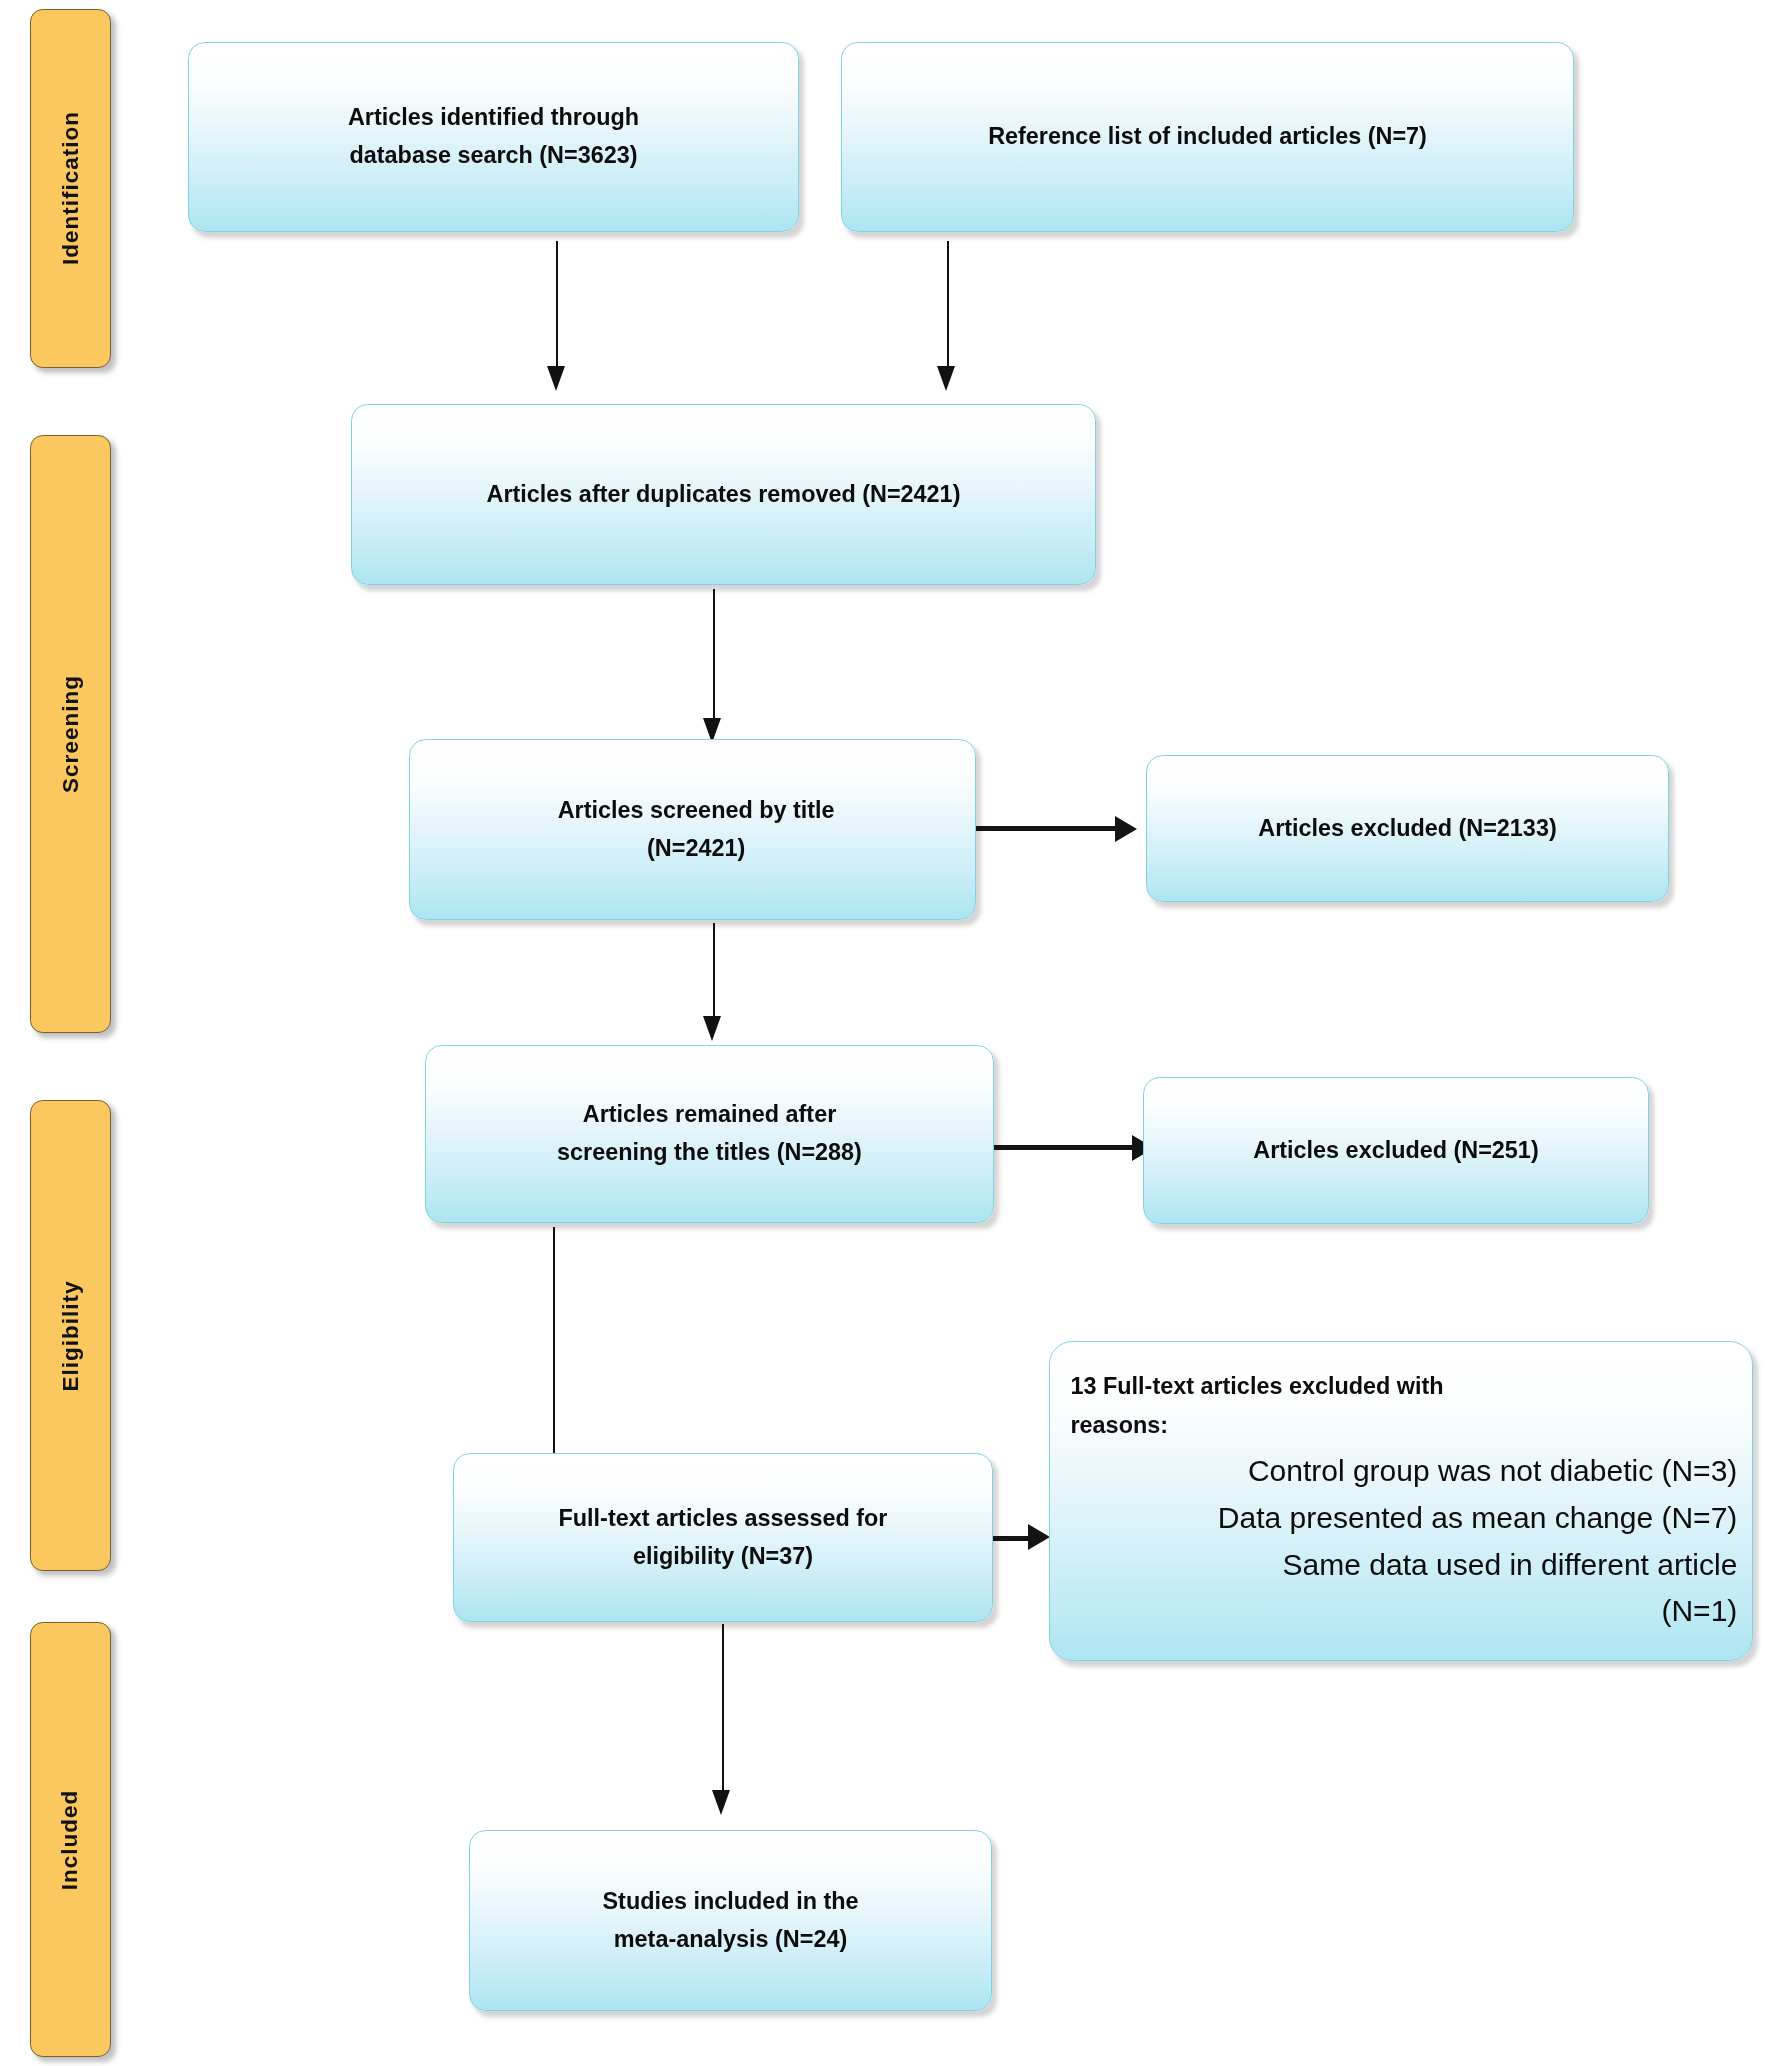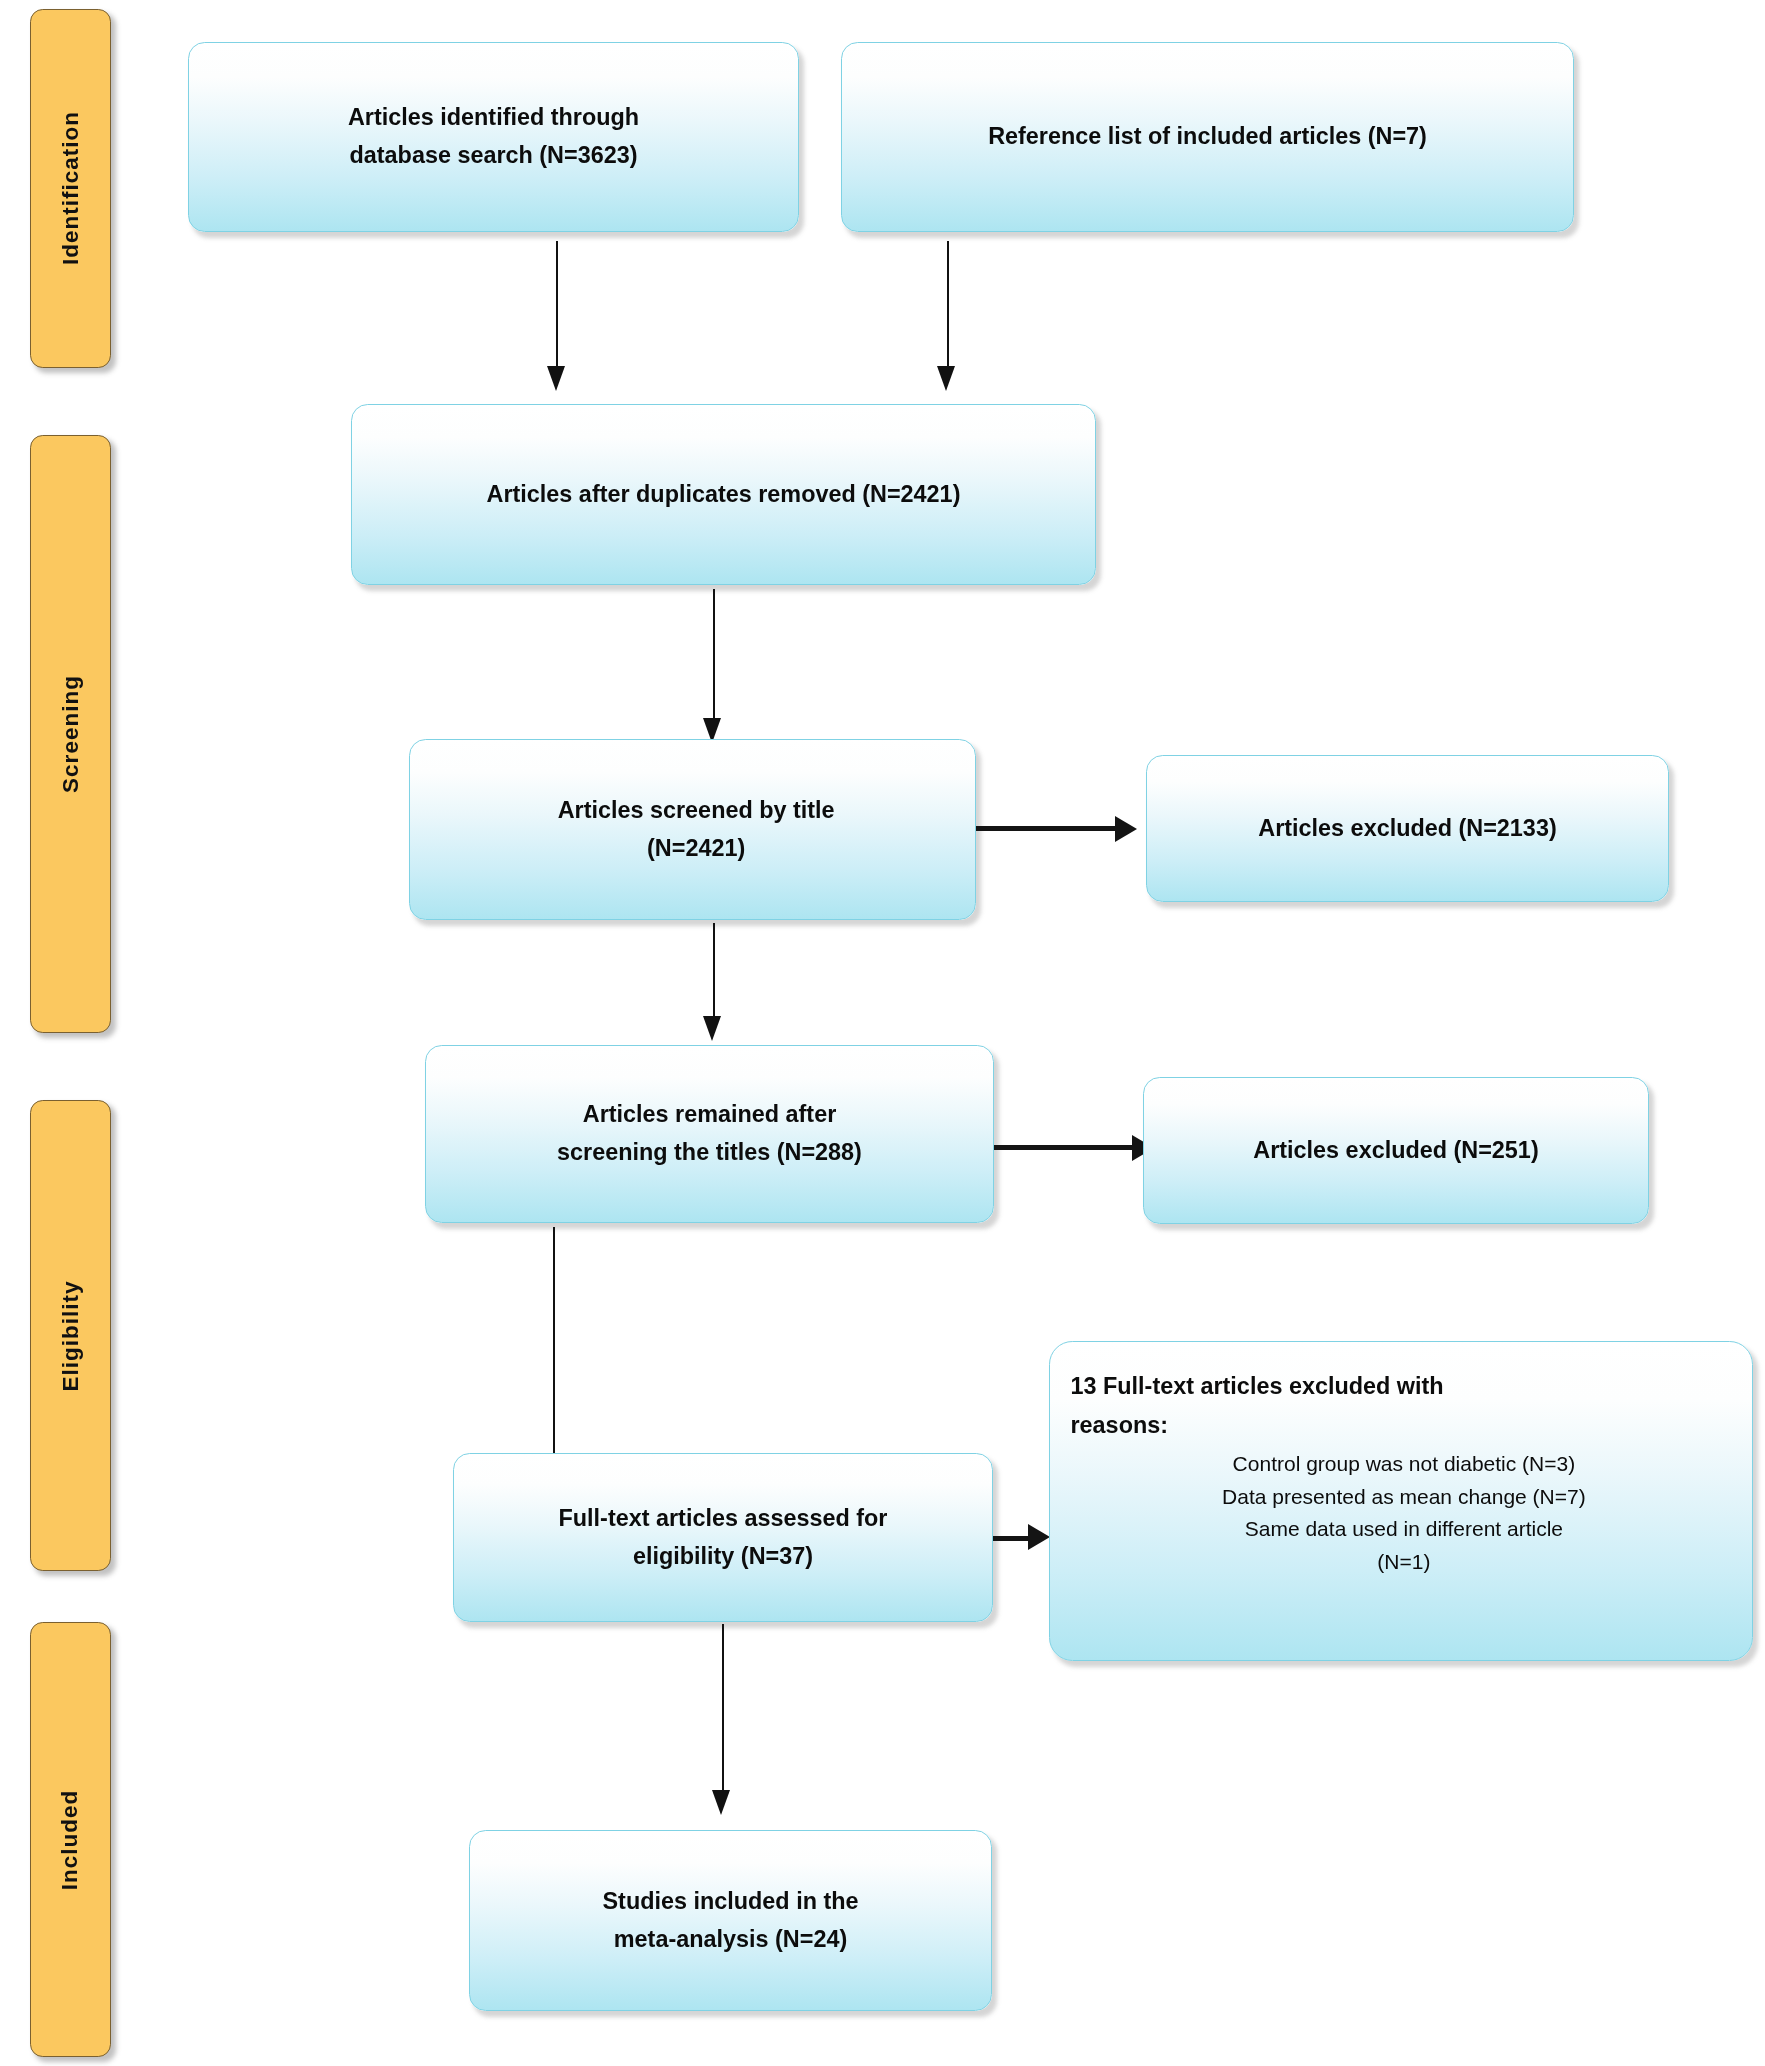--- a/index.html
+++ b/index.html
@@ -72,24 +72,24 @@
   .reasons-head {
     font-weight: bold;
     font-size: 23.4px;
     line-height: 1.66;
     color: #0c0c0c;
     text-align: left;
     margin-bottom: 2.9px;
   }
   .reasons-list {
     font-weight: normal;
-    font-size: 21px;
+    font-size: 30px;
     line-height: 1.56;
     color: #0c0c0c;
-    text-align: center;
+    text-align: right;
   }
   .reasons-list div { white-space: nowrap; }
 
   
   .v-line {
     position: absolute;
     width: 2.4px;
     background: #111111;
   }
   .v-head {

